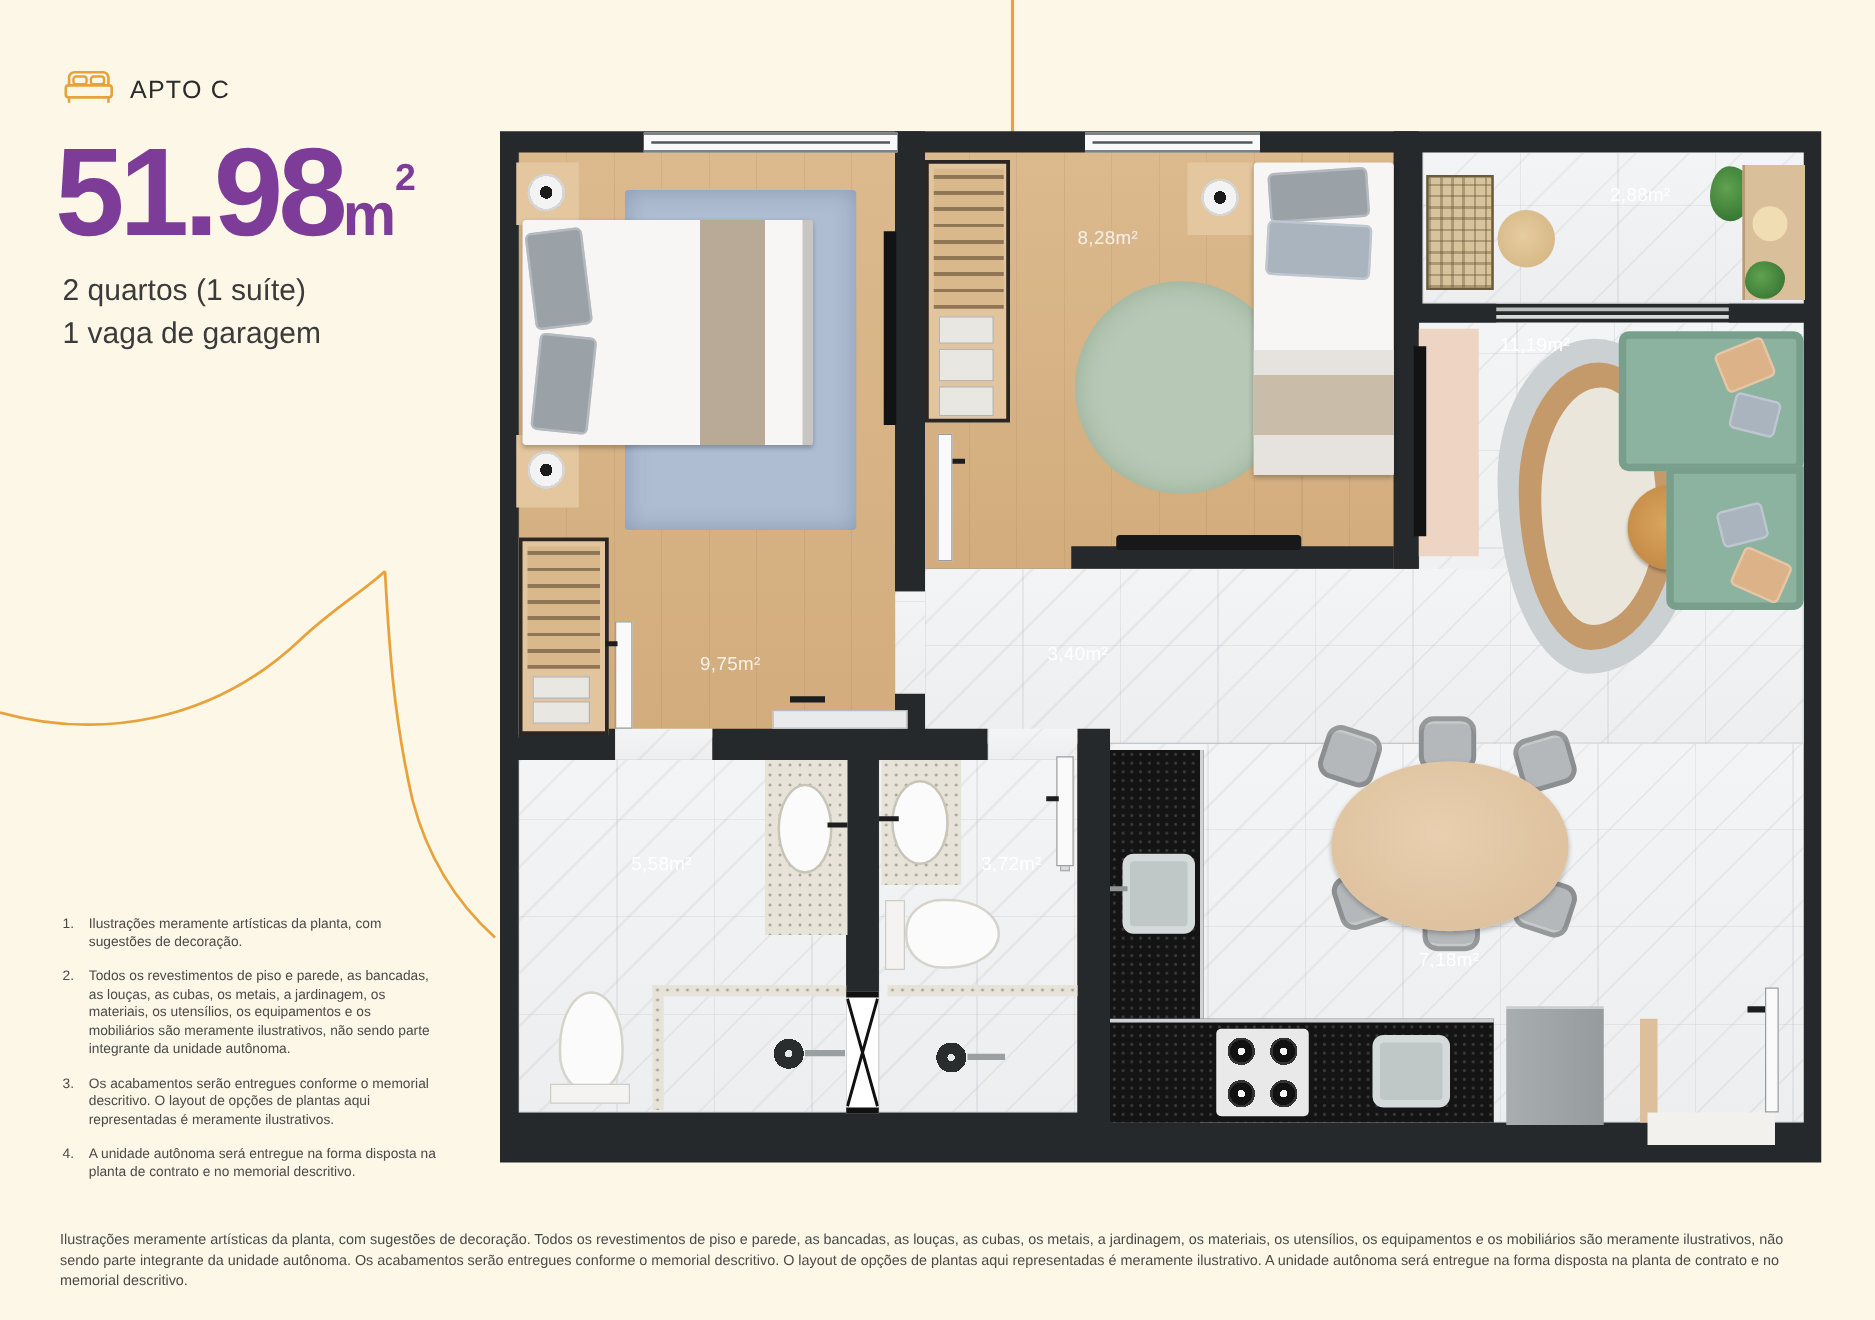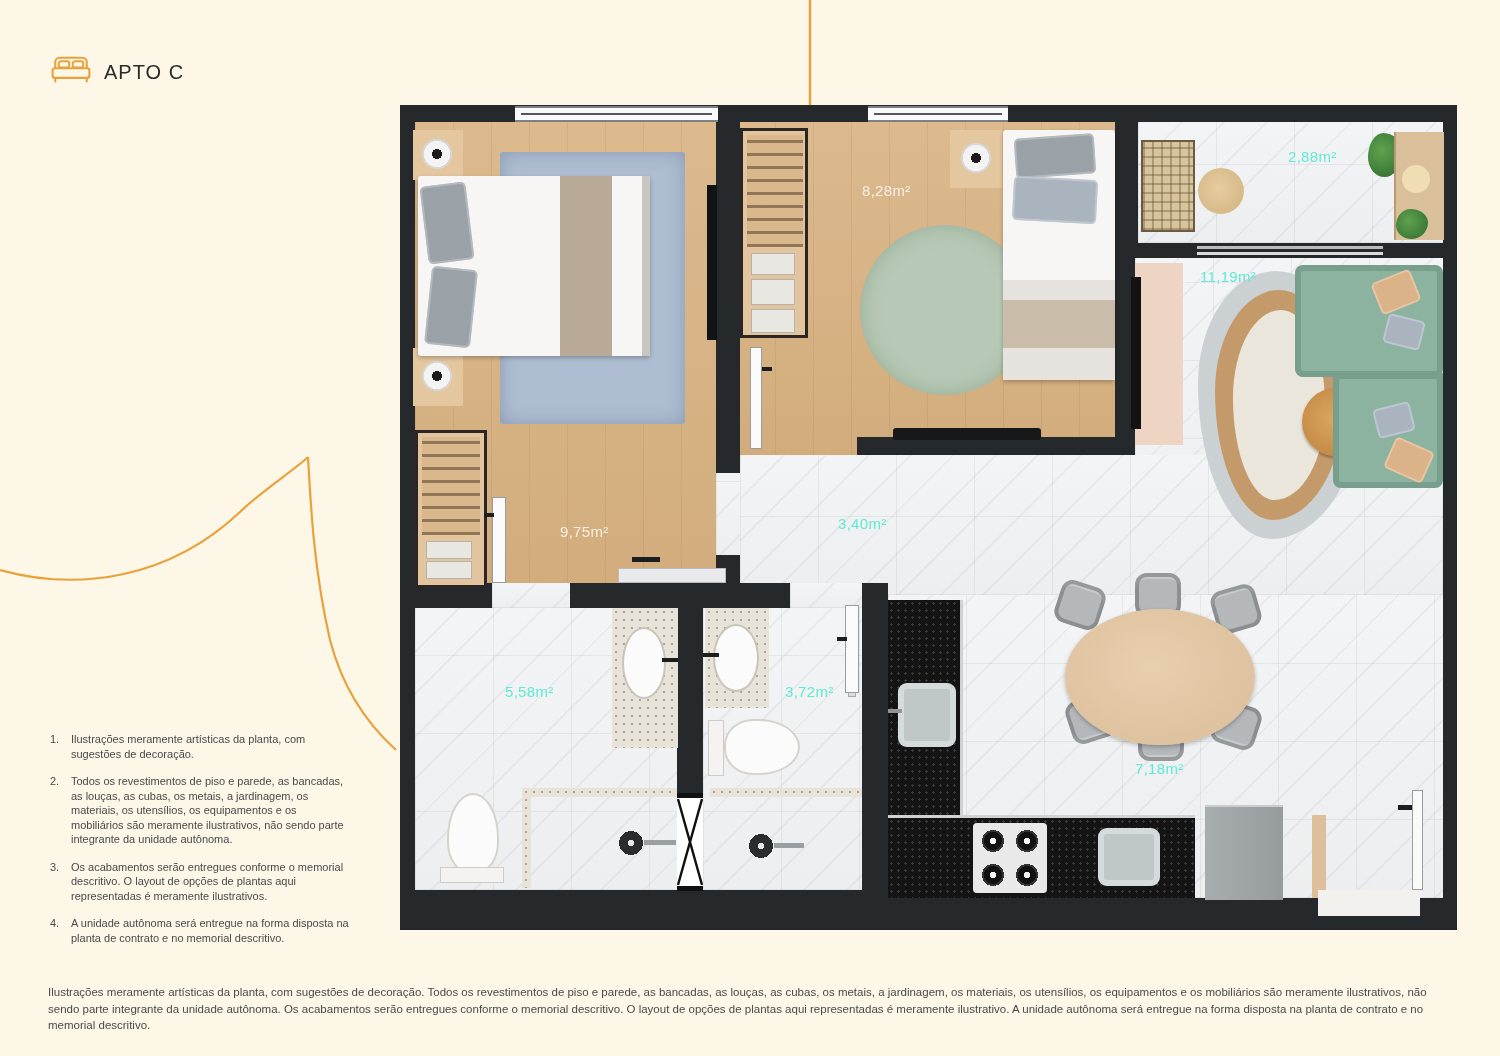--- a/index.html
+++ b/index.html
@@ -33,21 +33,21 @@
     repeating-linear-gradient(90deg, rgba(140,150,160,0.14) 0 1px, rgba(0,0,0,0) 1px 78px),
     repeating-linear-gradient(135deg, rgba(175,182,190,0.16) 0 2px, rgba(0,0,0,0) 2px 30px),
     linear-gradient(180deg,#F3F4F5,#ECEEF0);}
   .granite{background:
     radial-gradient(rgba(255,255,255,0.16) 1px, rgba(0,0,0,0) 1.4px),
     #141415;background-size:7px 7px;}
   .terrazzo{background:
     radial-gradient(rgba(95,88,74,0.45) 1px, rgba(0,0,0,0) 1.4px),
     #E8E3D8;background-size:8px 8px;}
   .wall{background:#26292B;}
-  .rlabel{font-size:15px;color:#5eead4;letter-spacing:0.3px;white-space:nowrap;}
+  .rlabel{font-size:15px;color:#ffffff;letter-spacing:0.3px;white-space:nowrap;}
   .rlabel.light{color:#F5F0E7;}
 
   .window{background:#FAFAFA;border-top:2px solid #7e8183;border-bottom:2px solid #7e8183;box-sizing:border-box;}
   .window i{display:block;height:2px;background:#55585a;margin-top:5px;}
 
   .doorleaf{background:#FAFAFA;border:1px solid #9a9d9f;box-sizing:border-box;}
   .handle{background:#1c1d1e;}
 
   .lamp{border-radius:50%;background:radial-gradient(circle,#1b1b1b 0 5px,#f3f3f3 5px 13px,#d6d6d6 13px 15px,rgba(0,0,0,0) 15px);}
   .woodbox{background:#E2C49E;border:3px solid #2b2623;box-sizing:border-box;}
@@ -87,22 +87,27 @@
         <path d="M6 16 V9 a5 5 0 0 1 5 -5 h26 a5 5 0 0 1 5 5 v7" stroke="#E9A23B" stroke-width="2.4"></path>
         <rect x="3" y="16" width="42" height="11" rx="2.5" stroke="#E9A23B" stroke-width="2.4"></rect>
         <path d="M6 27 v5 M42 27 v5" stroke="#E9A23B" stroke-width="2.4"></path>
         <rect x="10" y="8" width="12" height="7" rx="2.5" stroke="#E9A23B" stroke-width="2.2"></rect>
         <rect x="26" y="8" width="12" height="7" rx="2.5" stroke="#E9A23B" stroke-width="2.2"></rect>
       </svg>
     </span>
     <span class="apto-label">APTO C</span>
   </div>
 
+  <div class="abs headline">
+    <span class="big">51.98</span><span class="unit">m</span><span class="sup">2</span>
+  </div>
 
   <div class="abs features">
+    <div>2 quartos (1 suíte)</div>
+    <div>1 vaga de garagem</div>
   </div>
 
   <div class="abs footnotes">
     <div class="footnote">
       <span class="num">1.</span>
       <span>Ilustrações meramente artísticas da planta, com sugestões de decoração.</span>
     </div>
     <div class="footnote">
       <span class="num">2.</span>
       <span>Todos os revestimentos de piso e parede, as bancadas, as louças, as cubas, os metais, a jardinagem, os materiais, os utensílios, os equipamentos e os mobiliários são meramente ilustrativos, não sendo parte integrante da unidade autônoma.</span>

